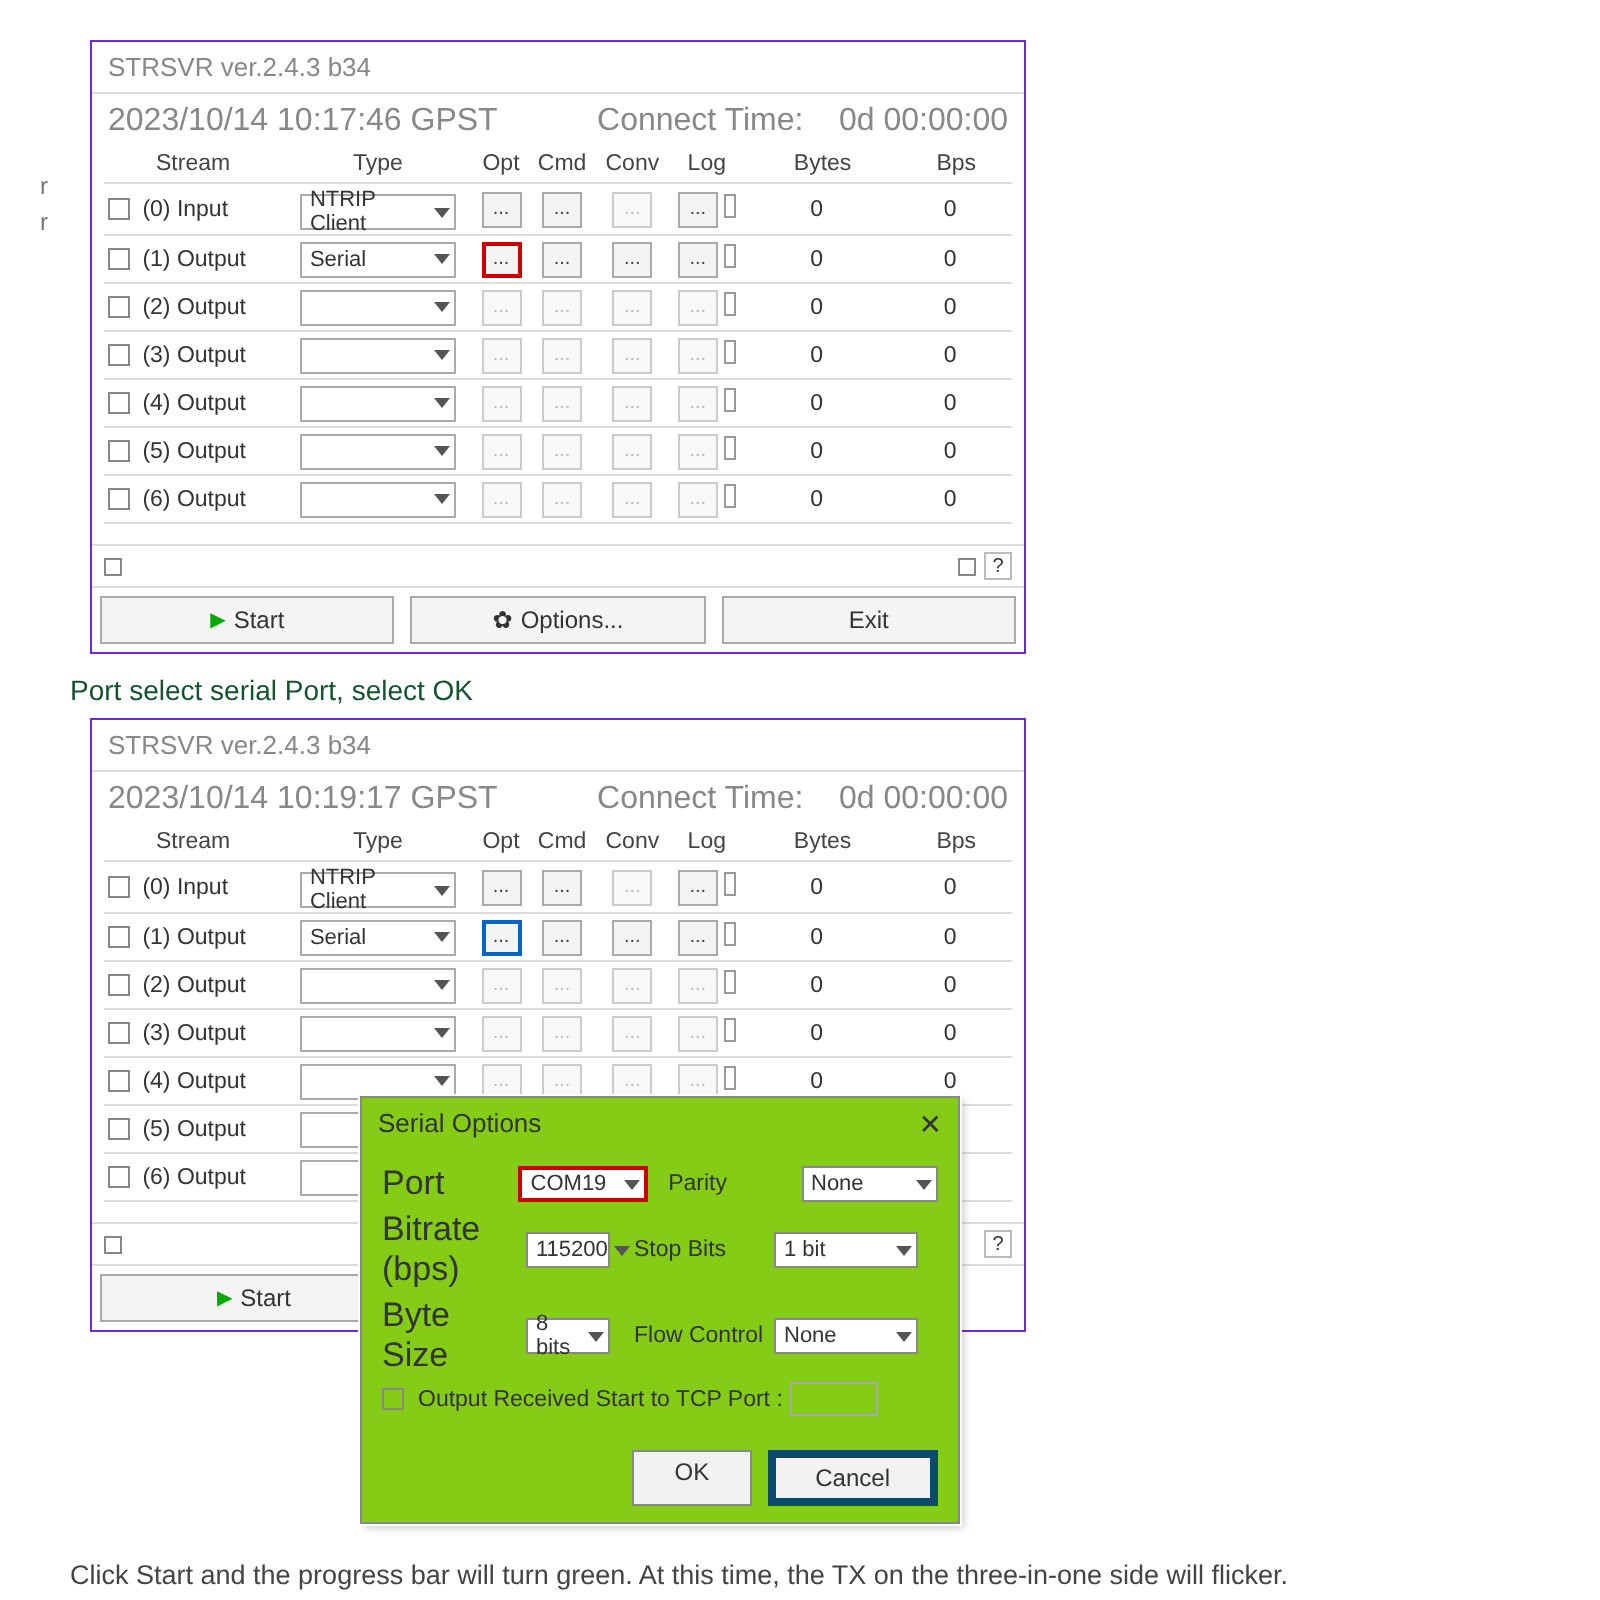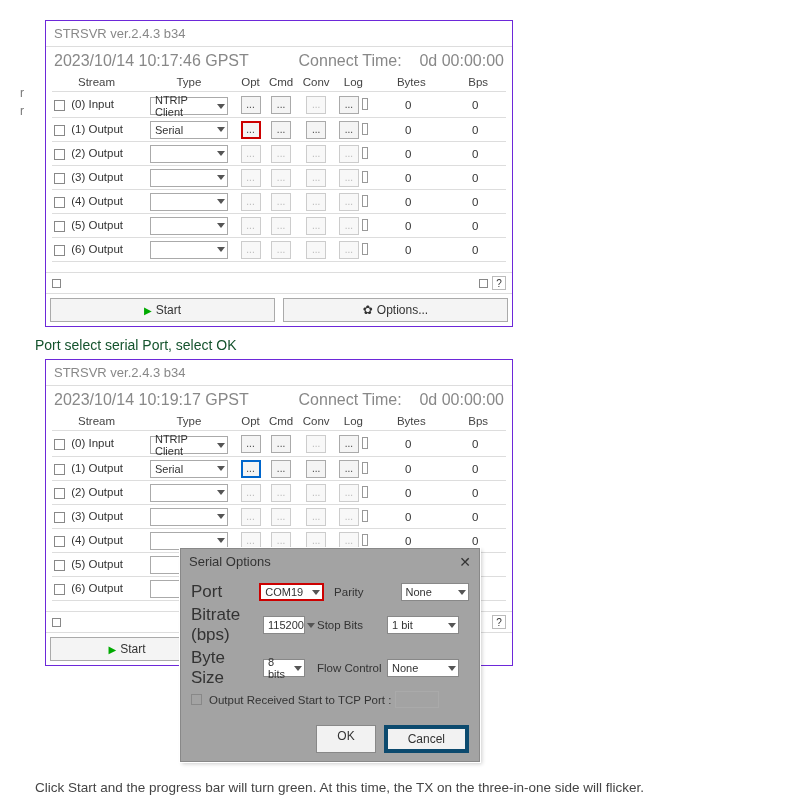--- a/index.html
+++ b/index.html
@@ -147,21 +147,21 @@
     color: #14532d;
     margin: 8px 0 6px 0;
   }
   
   .dialog {
     position: relative;
     border: 1px solid #888;
     width: 300px;
     margin-left: 145px;
     margin-top: -128px;
-    background: #a3a3a3;
+    background: #84cc16;
     box-shadow: 0 0 0 1px #fff, 2px 2px 4px rgba(0,0,0,.2);
     z-index: 10;
   }
   .dialog .dtitle {
     display: flex;
     justify-content: space-between;
     padding: 5px 8px;
     font-size: 13px;
   }
   .dialog .dbody { padding: 4px 10px 8px 10px; }
@@ -343,20 +343,23 @@
     </span>
   </div>
   <div class="btnbar">
     <div class="mainbtn">
         <span class="play">▶</span>
         <span>Start</span>
       </div>
     <div class="mainbtn">
         <span class="gear">✿</span>
         <span>Options...</span>
+      </div>
+    <div class="mainbtn">
+        <span>Exit</span>
       </div>
   </div>
 </div>
 
 <div class="caption">Port select serial Port, select OK</div>
 
 <div class="window" style="margin-left:10px;">
   <div class="titlebar">STRSVR ver.2.4.3 b34</div>
   <div class="statusbar">
     <span class="left">2023/10/14 10:19:17 GPST</span>

